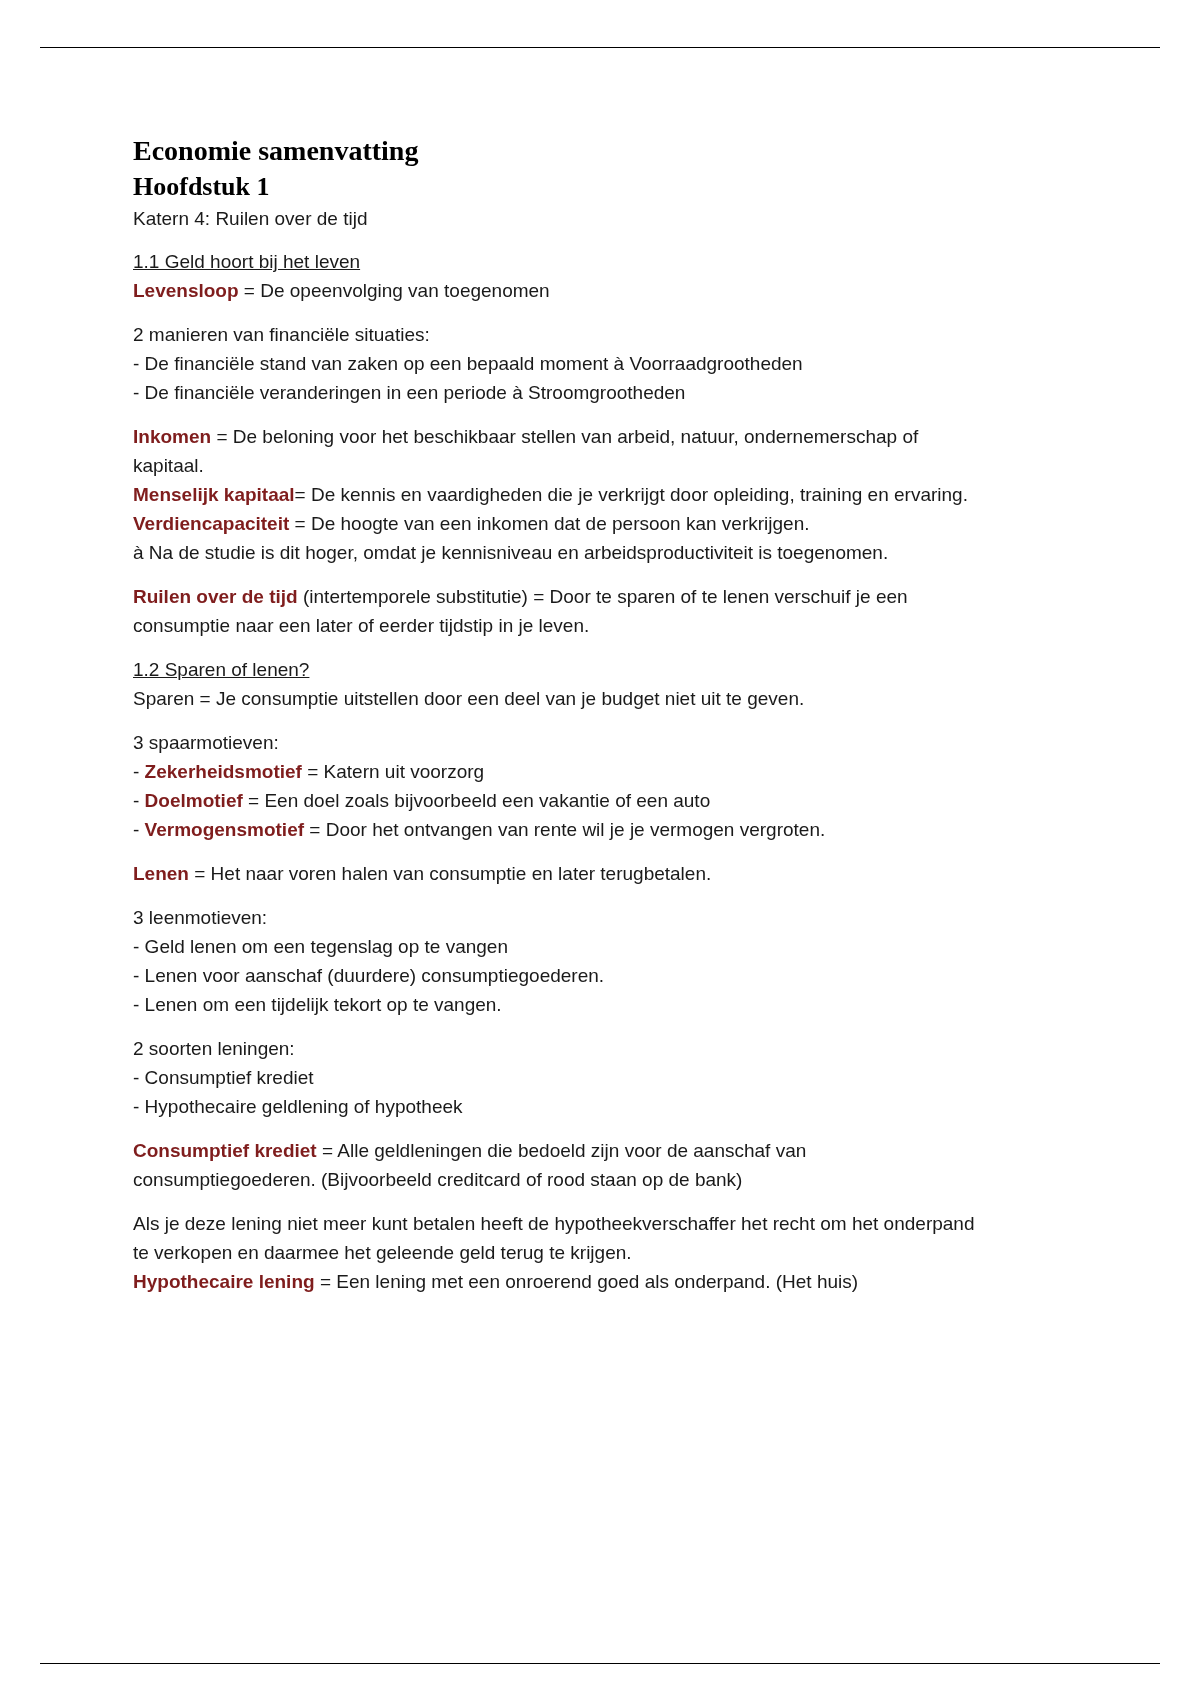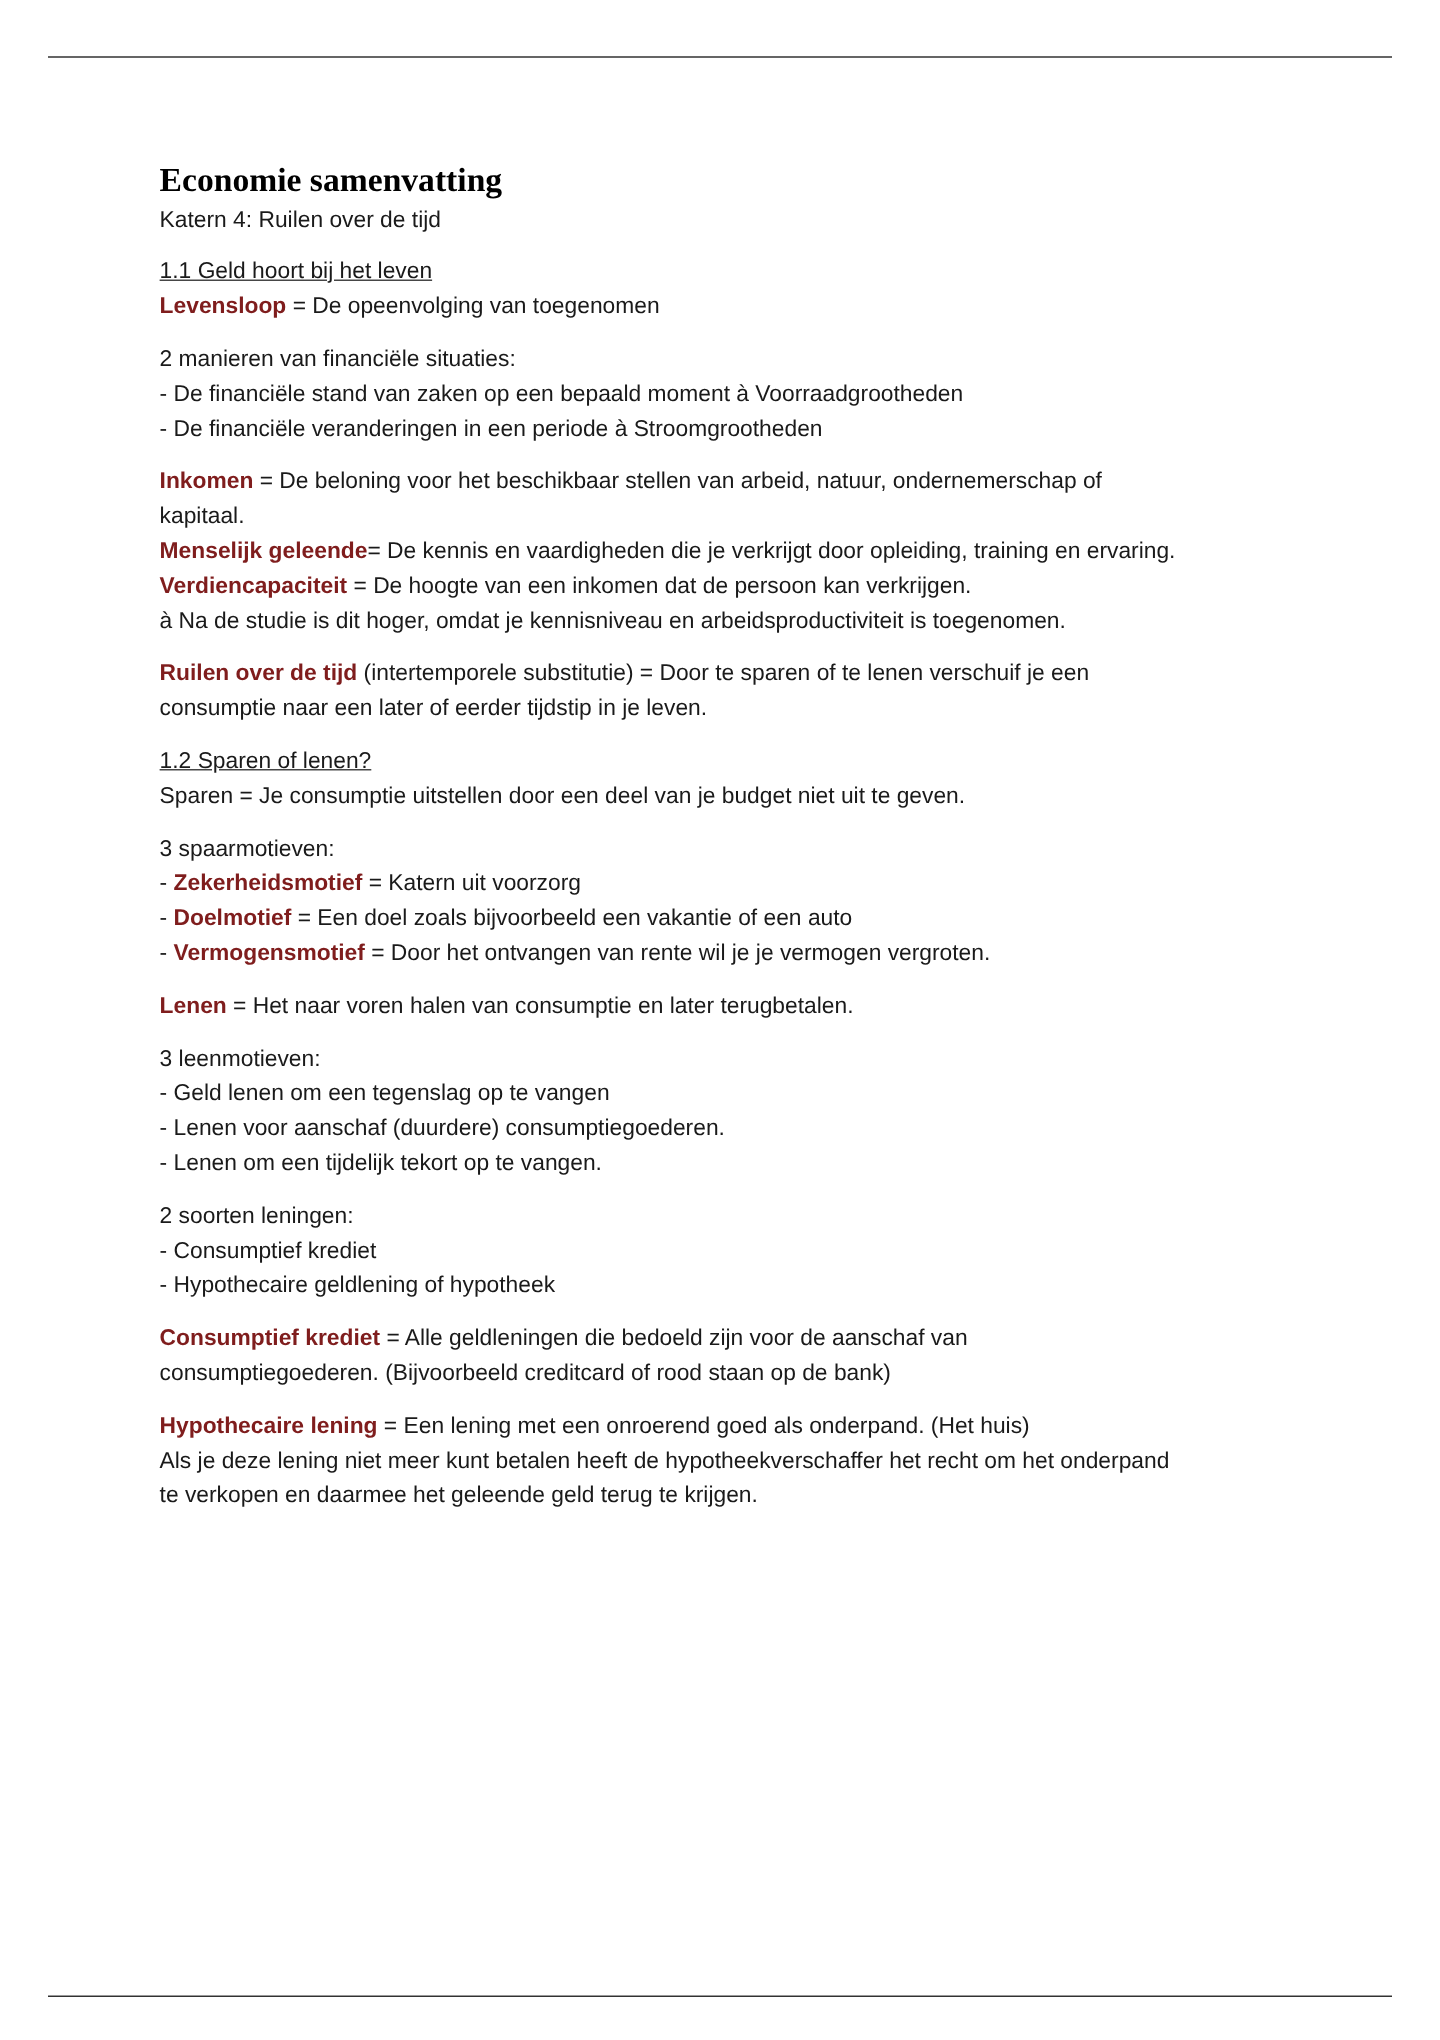--- a/index.html
+++ b/index.html
@@ -53,37 +53,38 @@
 </style>
 </head>
 <body>
 
 <div class="page">
   <div class="rule rule-top"></div>
 
   <div class="content">
 
     <div class="doc-title">Economie samenvatting</div>
+    <div class="doc-chapter">Hoofdstuk 1</div>
     <div class="subtitle">Katern 4: Ruilen over de tijd</div>
 
     <div class="para">
       <div class="heading-underline">1.1 Geld hoort bij het leven</div>
       <div><b>Levensloop</b><span> = De opeenvolging van toegenomen</span></div>
     </div>
 
     <div class="para">
       <div>2 manieren van financiële situaties:</div>
       <div>- De financiële stand van zaken op een bepaald moment à Voorraadgrootheden</div>
       <div>- De financiële veranderingen in een periode à Stroomgrootheden</div>
     </div>
 
 
     <div class="para">
       <div><b>Inkomen</b><span> = De beloning voor het beschikbaar stellen van arbeid, natuur, ondernemerschap of kapitaal.</span></div>
-      <div><b>Menselijk geleende</b><span>= De kennis en vaardigheden die je verkrijgt door opleiding, training en ervaring.</span></div>
+      <div><b>Menselijk kapitaal</b><span>= De kennis en vaardigheden die je verkrijgt door opleiding, training en ervaring.</span></div>
       <div><b>Verdiencapaciteit</b><span> = De hoogte van een inkomen dat de persoon kan verkrijgen.</span></div>
       <div>à Na de studie is dit hoger, omdat je kennisniveau en arbeidsproductiviteit is toegenomen.</div>
     </div>
 
     <div class="para">
       <div><b>Ruilen over de tijd</b><span> (intertemporele substitutie) = Door te sparen of te lenen verschuif je een consumptie naar een later of eerder tijdstip in je leven.</span></div>
     </div>
 
     <div class="para">
       <div class="heading-underline">1.2 Sparen of lenen?</div>
@@ -112,20 +113,20 @@
       <div>2 soorten leningen:</div>
       <div>- Consumptief krediet</div>
       <div>- Hypothecaire geldlening of hypotheek</div>
     </div>
 
     <div class="para">
       <div><b>Consumptief krediet</b><span> = Alle geldleningen die bedoeld zijn voor de aanschaf van consumptiegoederen. (Bijvoorbeeld creditcard of rood staan op de bank)</span></div>
     </div>
 
     <div class="para">
+      <div>Als je deze lening niet meer kunt betalen heeft de hypotheekverschaffer het recht om het onderpand te verkopen en daarmee het geleende geld terug te krijgen.</div>
       <div><b>Hypothecaire lening</b><span> = Een lening met een onroerend goed als onderpand. (Het huis)</span></div>
-      <div>Als je deze lening niet meer kunt betalen heeft de hypotheekverschaffer het recht om het onderpand te verkopen en daarmee het geleende geld terug te krijgen.</div>
     </div>
 
   </div>
 
   <div class="rule rule-bottom"></div>
 </div>
 
 </body></html>

